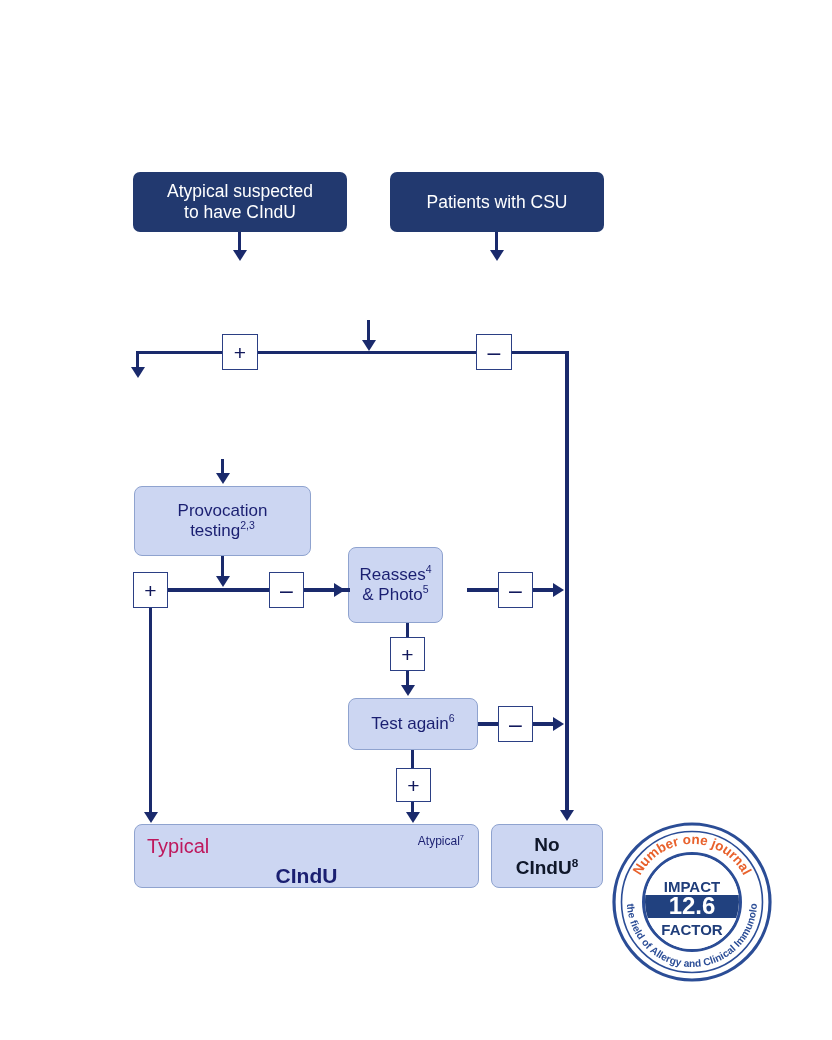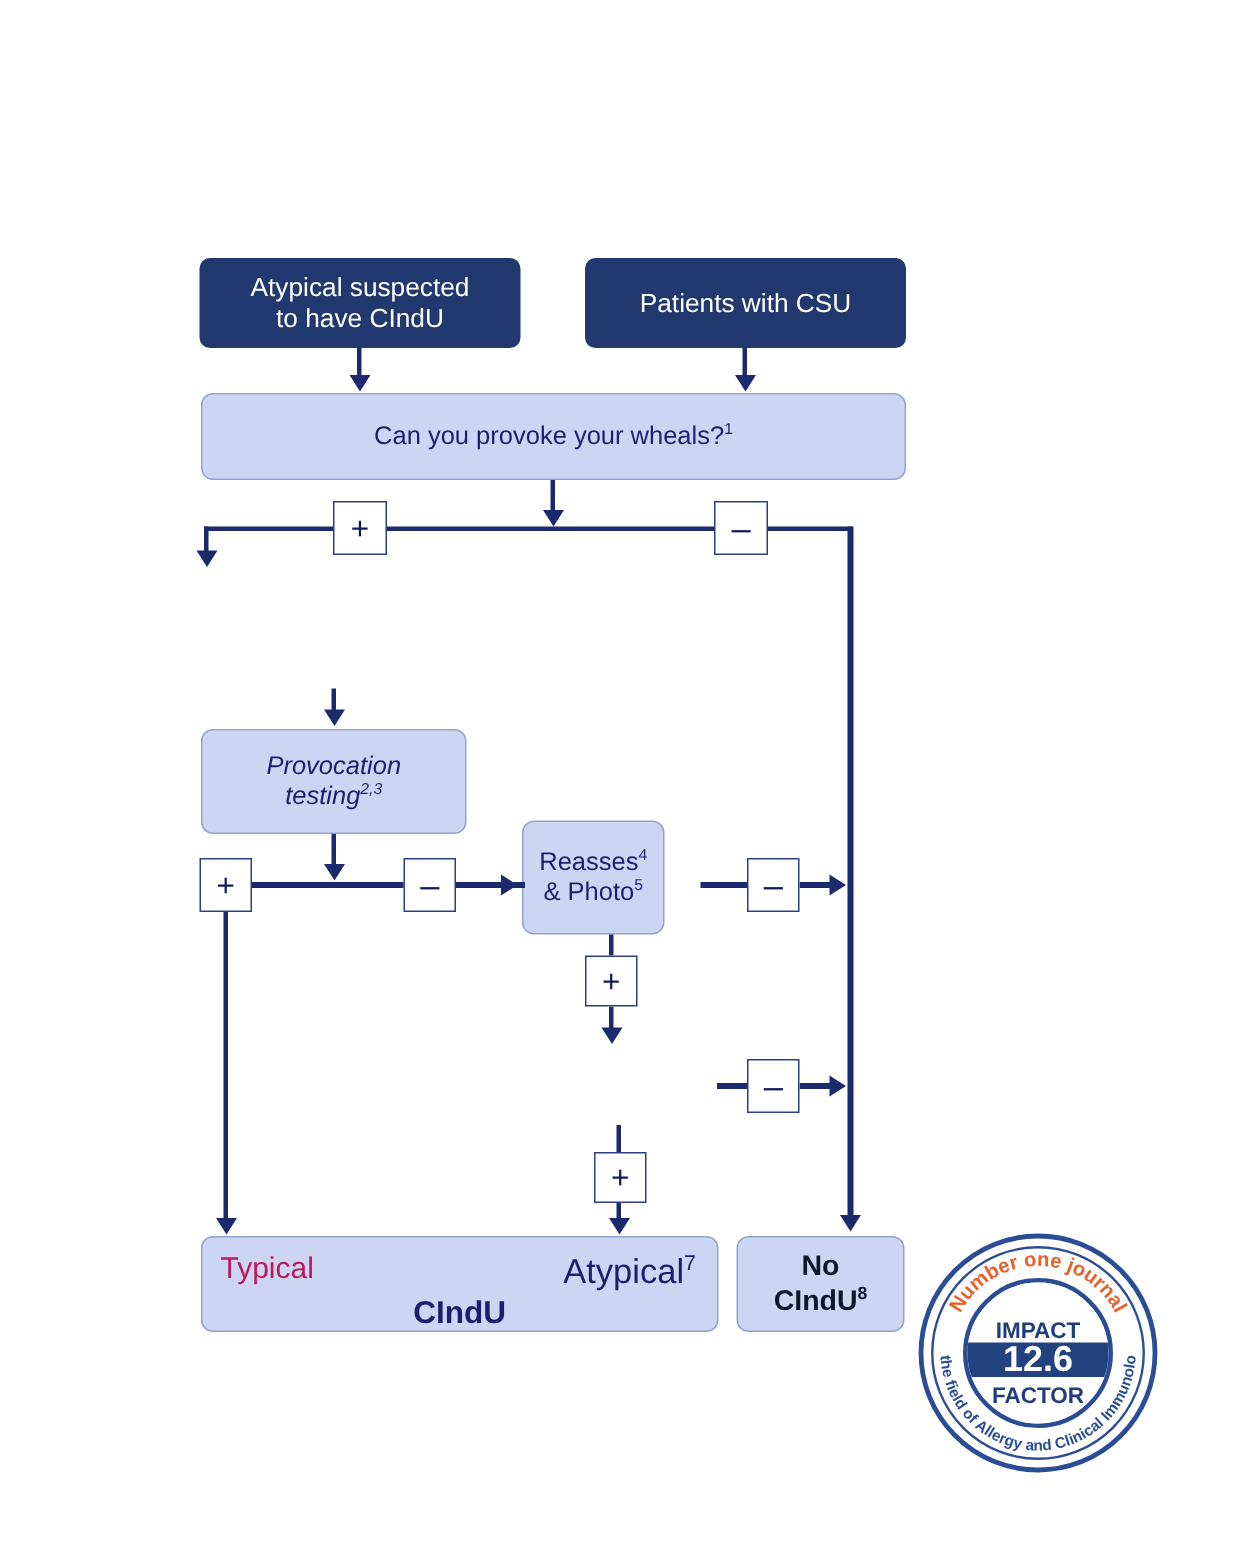--- a/index.html
+++ b/index.html
@@ -93,21 +93,21 @@
     display: block;
     position: relative;
     padding: 0;
   }
   .cindu-typical {
     position: absolute; left: 12px; top: 9px;
     font-size: 20px; color: #be185d;
   }
   .cindu-atypical {
     position: absolute; right: 14px; top: 9px;
-    font-size: 23px; color: #1a1f71;
+    font-size: 12px; color: #1a1f71;
   }
   .cindu-main {
     position: absolute; left: 0; right: 0; top: 38px;
     text-align: center;
     font-size: 21px; font-weight: bold; color: #1a1f71;
   }
   .nocindu-main {
     font-size: 19px; font-weight: bold; color: #0f172a;
     text-align: center; line-height: 1.22;
   }
@@ -149,25 +149,20 @@
   <div class="abs box-dark" style="left:390px; top:172px; width:214px; height:60px;">
     <span>Patients with CSU</span>
   </div>
 
   <div class="abs line-v" style="left:238px; top:232px; width:3px; height:20px;"></div>
   <div class="abs arrow-down" style="left:233px; top:250px;"></div>
 
   <div class="abs line-v" style="left:495px; top:232px; width:3px; height:20px;"></div>
   <div class="abs arrow-down" style="left:490px; top:250px;"></div>
 
-  <div class="abs box-light" style="left:134px; top:262px; width:470px; height:58px;">
-    <span>
-      <span>Can you provoke your wheals?</span><sup>1</sup>
-    </span>
-  </div>
 
   <div class="abs line-v" style="left:367px; top:320px; width:3px; height:22px;"></div>
   <div class="abs arrow-down" style="left:362px; top:340px;"></div>
 
   <div class="abs line-h" style="left:136px; top:351px; width:432px; height:3px;"></div>
 
   <div class="abs sign" style="left:222px; top:334px; width:36px; height:36px;">
     <span>+</span>
   </div>
 
@@ -178,21 +173,21 @@
   <div class="abs line-v" style="left:136px; top:351px; width:3px; height:18px;"></div>
   <div class="abs arrow-down" style="left:131px; top:367px;"></div>
 
   <div class="abs line-v" style="left:565px; top:351px; width:4px; height:464px;"></div>
   <div class="abs arrow-down" style="left:560px; top:810px;"></div>
 
 
   <div class="abs line-v" style="left:221px; top:459px; width:3px; height:16px;"></div>
   <div class="abs arrow-down" style="left:216px; top:473px;"></div>
 
-  <div class="abs box-light" style="left:134px; top:486px; width:177px; height:70px;font-style:italic;">
+  <div class="abs box-light" style="left:134px; top:486px; width:177px; height:70px;">
     <div>
       <span>Provocation</span><br>
       <span>testing</span><sup>2,3</sup>
     </div>
   </div>
 
   <div class="abs line-v" style="left:221px; top:556px; width:3px; height:22px;"></div>
   <div class="abs arrow-down" style="left:216px; top:576px;"></div>
 
   <div class="abs line-h" style="left:150px; top:588px; width:200px; height:4px;"></div>
@@ -223,20 +218,25 @@
   <div class="abs line-h" style="left:533px; top:588px; width:24px; height:4px;"></div>
   <div class="abs arrow-right" style="left:553px; top:583px;"></div>
 
   <div class="abs line-v" style="left:406px; top:623px; width:3px; height:14px;"></div>
   <div class="abs sign" style="left:390px; top:637px; width:35px; height:34px;">
     <span>+</span>
   </div>
   <div class="abs line-v" style="left:406px; top:671px; width:3px; height:16px;"></div>
   <div class="abs arrow-down" style="left:401px; top:685px;"></div>
 
+  <div class="abs box-light" style="left:348px; top:698px; width:130px; height:52px;">
+    <span>
+      <span>Test again</span><sup>6</sup>
+    </span>
+  </div>
 
   <div class="abs line-h" style="left:478px; top:722px; width:21px; height:4px;"></div>
   <div class="abs sign minus" style="left:498px; top:706px; width:35px; height:36px;">
     <span>–</span>
   </div>
   <div class="abs line-h" style="left:533px; top:722px; width:24px; height:4px;"></div>
   <div class="abs arrow-right" style="left:553px; top:717px;"></div>
 
   <div class="abs line-v" style="left:411px; top:750px; width:3px; height:18px;"></div>
   <div class="abs sign" style="left:396px; top:768px; width:35px; height:34px;">

